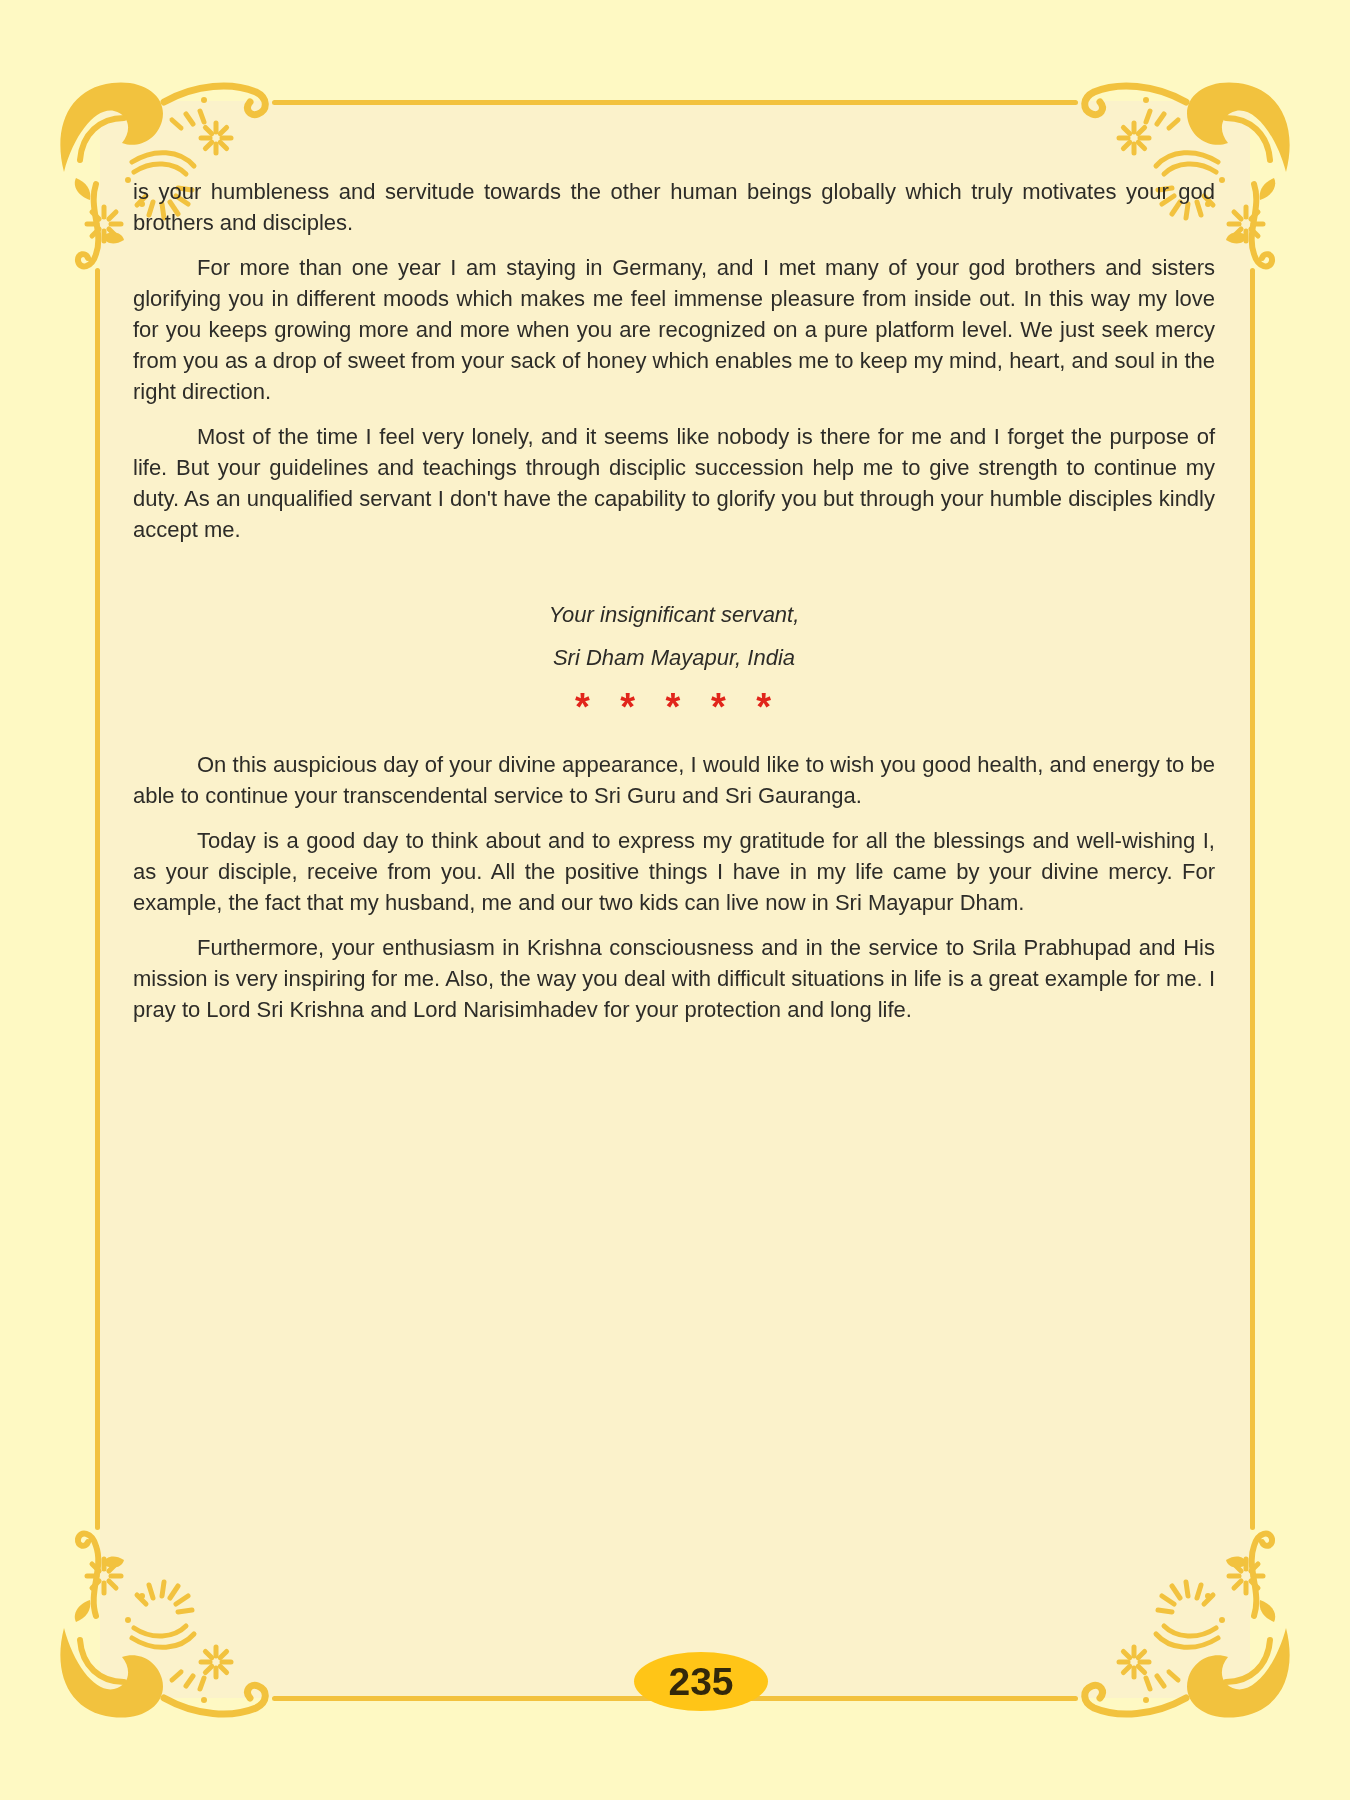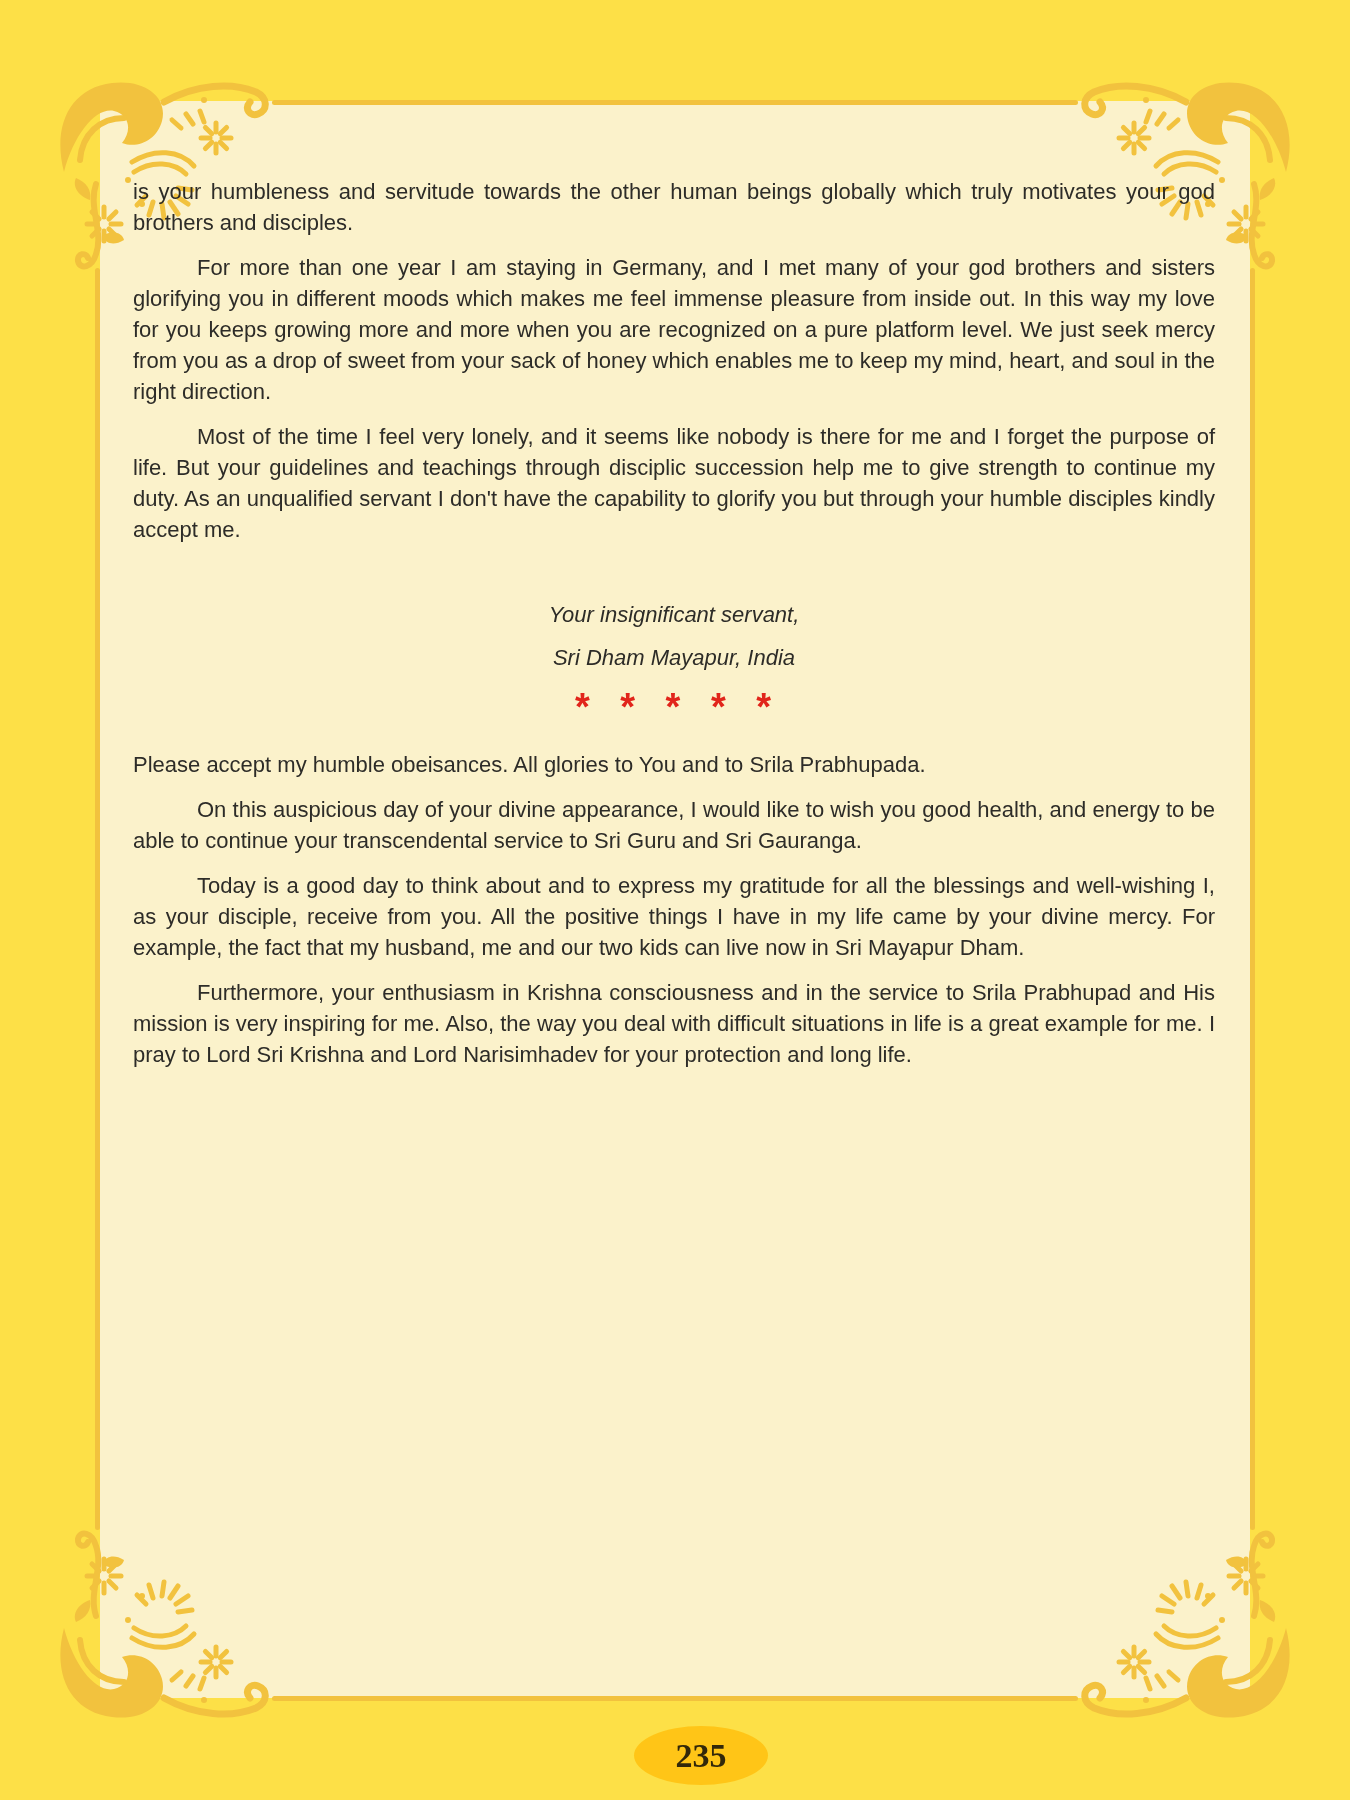--- a/index.html
+++ b/index.html
@@ -1,20 +1,20 @@
 <!DOCTYPE html>
 <html><head>
 <meta charset="utf-8">
 <style>
   html,body{margin:0;padding:0;}
   body{font-family:"Liberation Sans",sans-serif;}
   .page{
     position:relative;
     width:1350px;height:1800px;
-    background:#fde047;
+    background:#fef9c3;
     overflow:hidden;
   }
   .inner-bg{
     position:absolute;left:100px;top:101px;width:1150px;height:1597px;
     background:#FBF2CB;
   }
   
   .bline{position:absolute;background:#F2C23E;border-radius:3px;}
   .bline.top{left:272px;top:100px;width:806px;height:5px;}
   .bline.bottom{left:272px;top:1696px;width:806px;height:5px;}
@@ -34,25 +34,25 @@
   .para.noindent{text-indent:0;}
   .signature{margin-top:54px;}
   .signature p{margin:0 0 12px;text-align:center;text-indent:0;font-style:italic;}
   .separator{
     text-align:center;color:#E1251B;font-weight:bold;
     font-size:38px;line-height:44px;margin:8px 0 20px;
     word-spacing:16px;letter-spacing:2px;
   }
   
   .pagenum{
-    position:absolute;left:634px;top:1726px;width:134px;height:59px;
+    position:absolute;left:634px;top:1652px;width:134px;height:59px;
     background:#FFC517;border-radius:50%;
     display:flex;align-items:center;justify-content:center;
-    font-family:Liberation Serif, serif;font-weight:700;
-    font-size:34px;color:#33280A;
+    font-family:Liberation Sans, sans-serif;font-weight:700;
+    font-size:39px;color:#33280A;
   }
 </style>
 </head>
 <body>
 
 <svg width="0" height="0" style="position:absolute">
   <defs>
     <g id="corner-art" fill="none" stroke="#F2C23E" stroke-linecap="round">
 
       <path fill="#F2C23E" stroke="none" d="M8,96 C-4,50 14,12 56,7 C90,3 112,22 106,45 C101,64 82,73 66,67 C76,55 74,39 58,35 C40,31 18,58 8,96 Z"></path>
@@ -141,21 +141,20 @@
       <p class="para">Most of the time I feel very lonely, and it seems like nobody is there for me and I forget the purpose of life. But your guidelines and teachings through disciplic succession help me to give strength to continue my duty. As an unqualified servant I don't have the capability to glorify you but through your humble disciples kindly accept me.</p>
       <div class="signature">
         <p>Your insignificant servant,</p>
         <p>Sri Dham Mayapur, India</p>
       </div>
     </section>
 
     <div class="separator">* * * * *</div>
 
     <section>
-      <p class="para noindent">Please accept my humble obeisances. All glories to You and to Srila Prabhupada.</p>
       <p class="para">On this auspicious day of your divine appearance, I would like to wish you good health, and energy to be able to continue your transcendental service to Sri Guru and Sri Gauranga.</p>
       <p class="para">Today is a good day to think about and to express my gratitude for all the blessings and well-wishing I, as your disciple, receive from you. All the positive things I have in my life came by your divine mercy. For example, the fact that my husband, me and our two kids can live now in Sri Mayapur Dham.</p>
       <p class="para">Furthermore, your enthusiasm in Krishna consciousness and in the service to Srila Prabhupad and His mission is very inspiring for me. Also, the way you deal with difficult situations in life is a great example for me. I pray to Lord Sri Krishna and Lord Narisimhadev for your protection and long life.</p>
     </section>
 
   </main>
 
   <div class="pagenum">235</div>
 
 </div>

